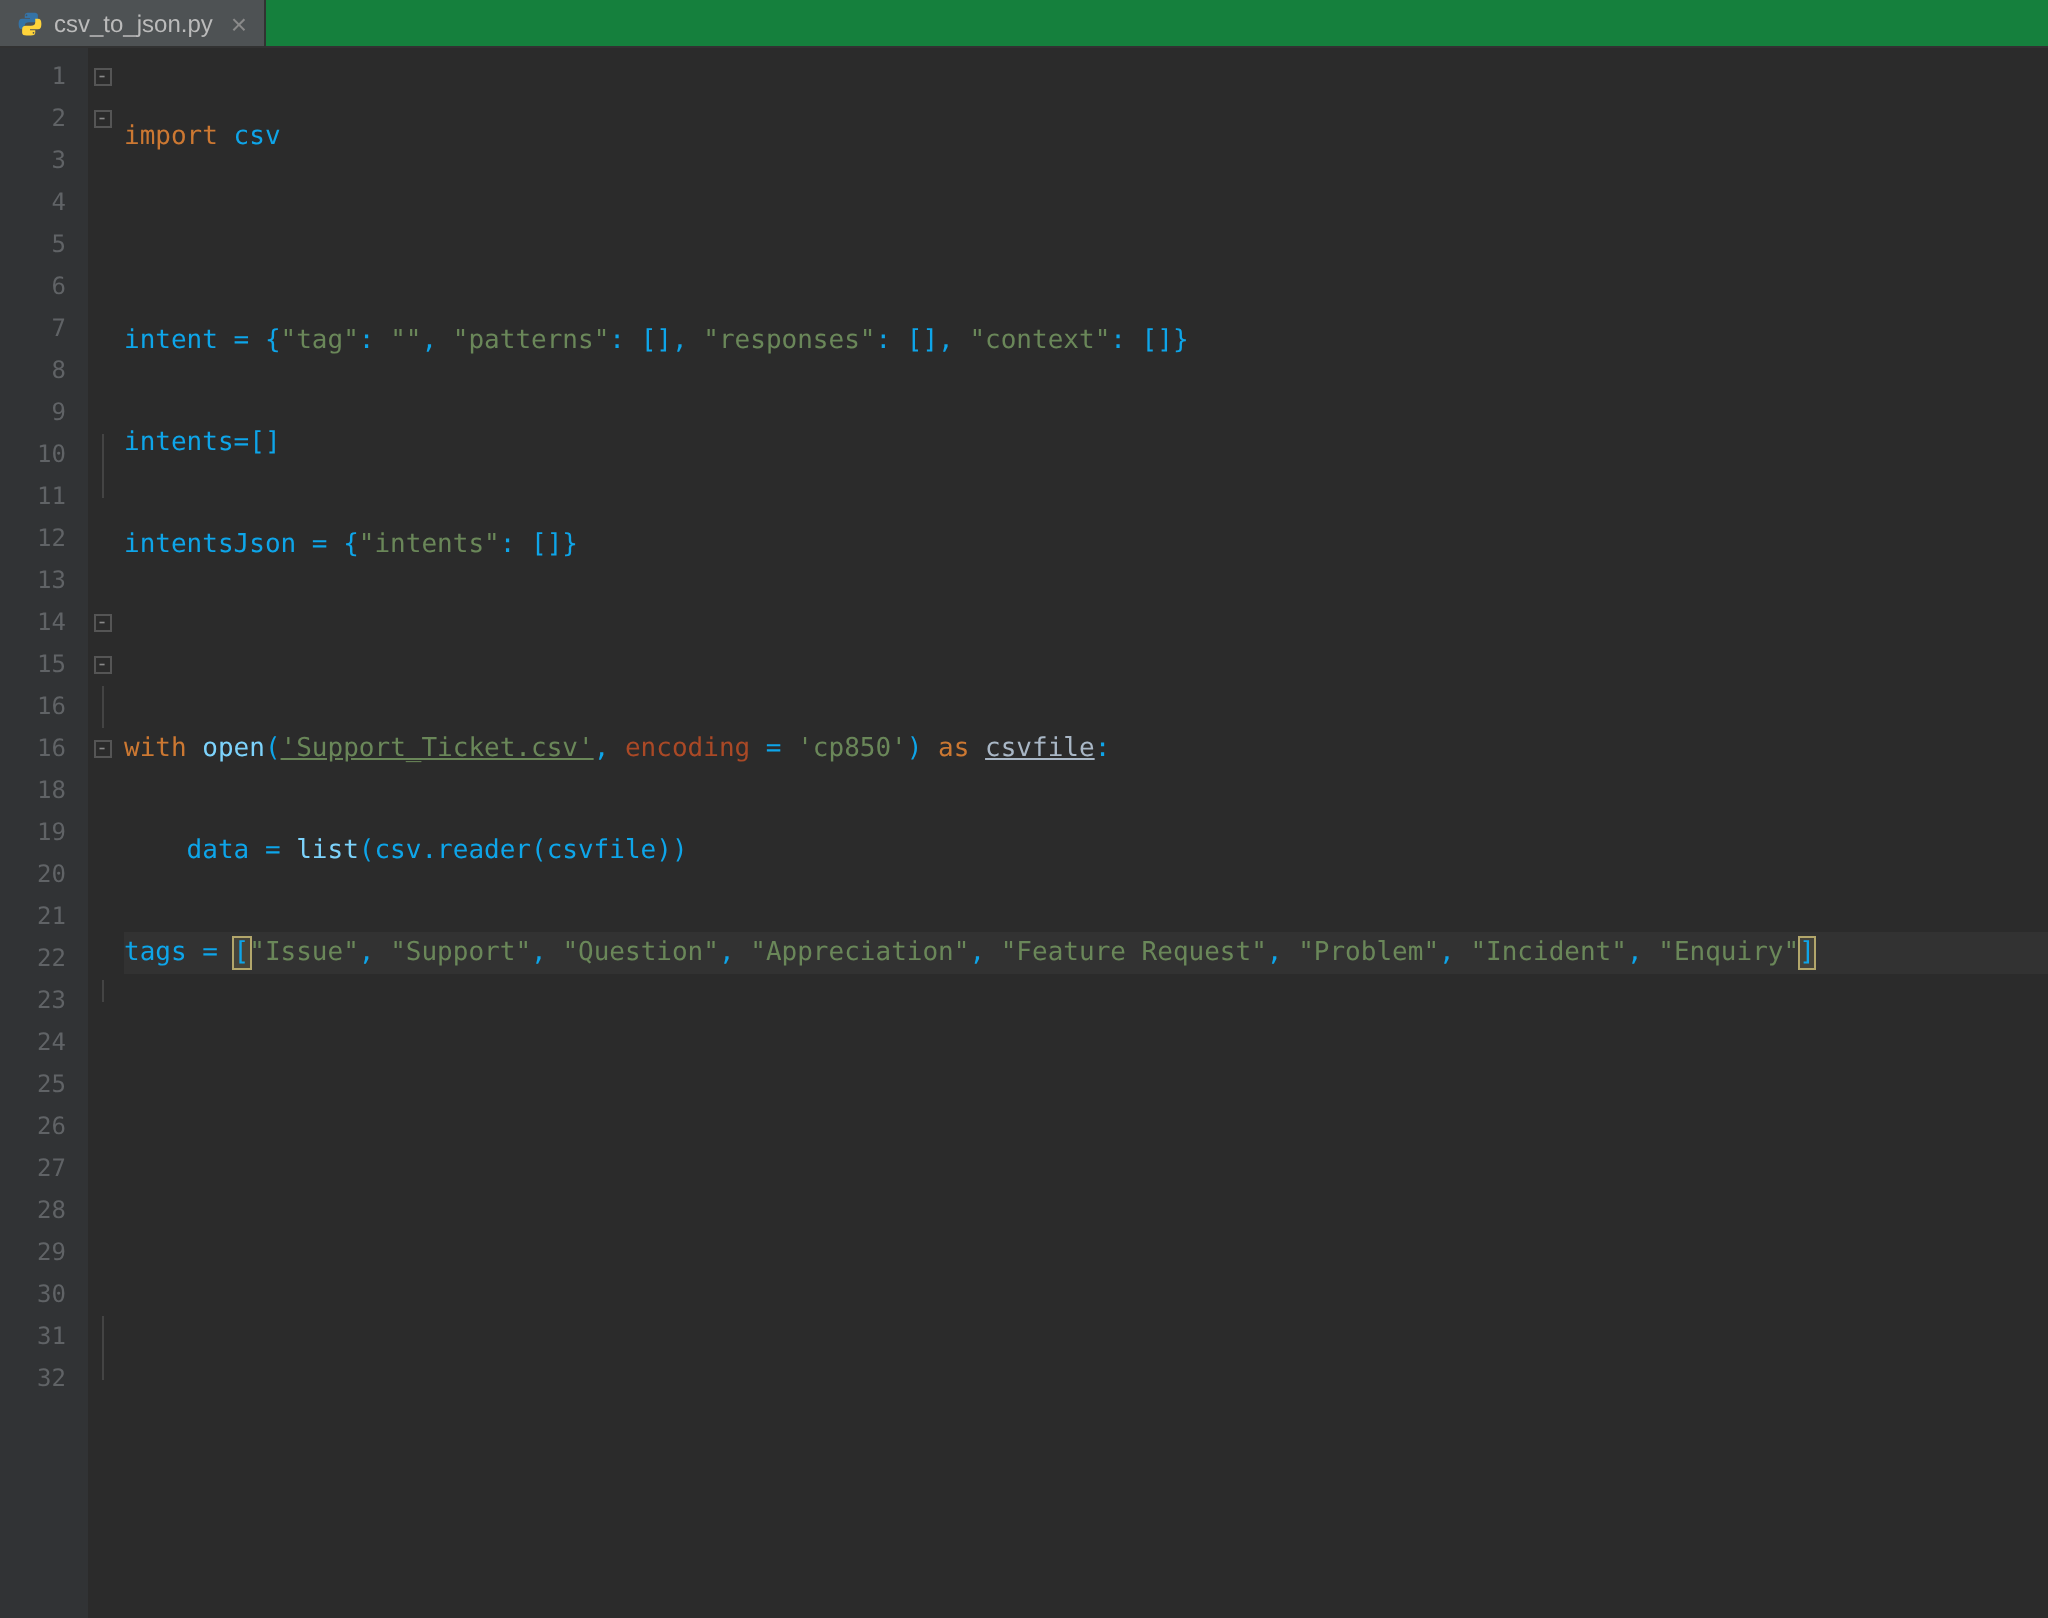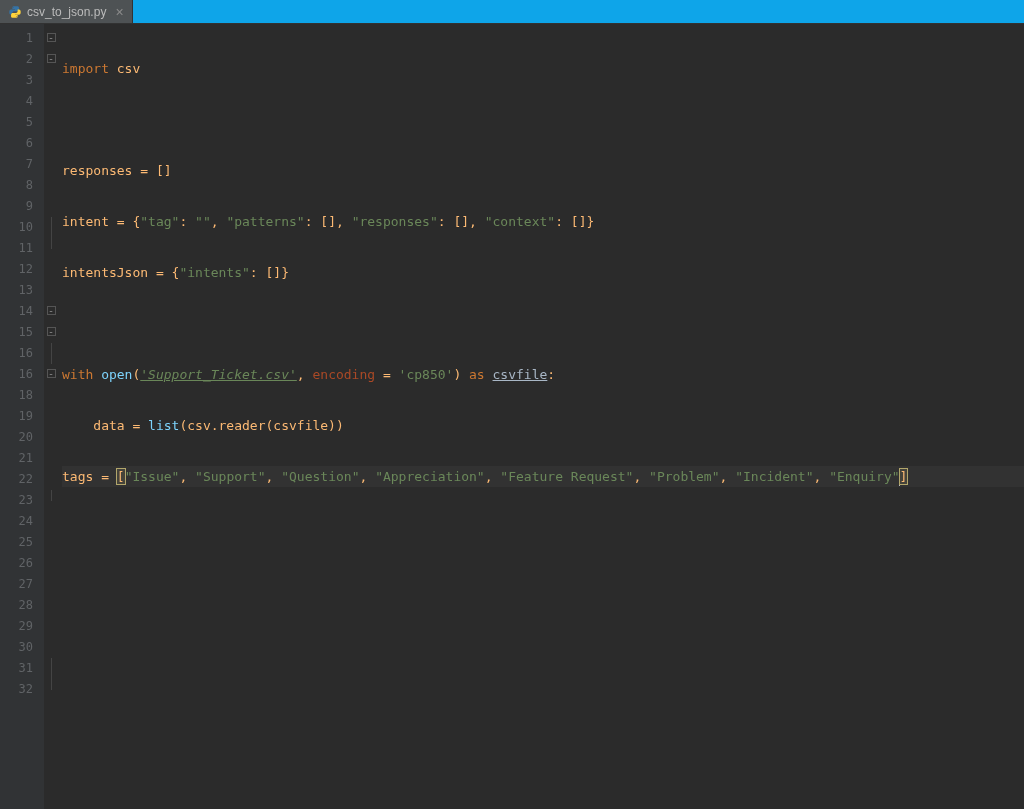--- a/index.html
+++ b/index.html
@@ -6,21 +6,21 @@
 body {
   background: #2b2b2b;
   font-family: 'Menlo', 'Consolas', 'DejaVu Sans Mono', monospace;
   font-size: 13px;
   width: 1024px;
   height: 809px;
   overflow: hidden;
 }
 .tab-bar {
   height: 24px;
-  background: #0ea5e9;
+  background: #15803d;
   border-bottom: 1px solid #323232;
   display: flex;
   align-items: stretch;
 }
 .tab {
   display: flex;
   align-items: center;
   padding: 0 8px;
   background: #4e5254;
   border-right: 1px solid #323232;
@@ -110,23 +110,23 @@
 .code .line {
   height: 21px;
   line-height: 21px;
 }
 .line.highlight {
   background: #323232;
 }
 .kw { color: #cc7832; }
 .str { color: #6a8759; }
 .builtin { color: #7dd3fc; }
-.ident { color: #fdba74; }
+.ident { color: #0ea5e9; }
 .param { color: #aa4926; }
-.underline { text-decoration: underline; text-decoration-color: #6a8759; color: #6a8759; font-style: italic; }
+.underline { text-decoration: underline; text-decoration-color: #6a8759; color: #6a8759; }
 .under-ident { text-decoration: underline; text-decoration-color: #a9b7c6; color: #a9b7c6; }
 .bracket-hl {
   border: 1px solid #b2a66b;
   background: rgba(178,166,107,0.15);
   margin: -1px;
 }
 .caret {
   display: inline-block;
   width: 1px;
   height: 16px;
@@ -216,22 +216,22 @@
       <div class="fr"></div>
       <div class="fr"></div>
       <div class="fr"></div>
       <div class="fr"></div>
       <div class="fr vline"></div>
       <div class="fr vend"></div>
     </div>
   <div class="code">
     <div class="line"><span class="kw">import</span><span class="ident"> csv</span></div>
     <div class="line"></div>
-    <div class="line"><span class="ident">responses = []</span></div>
     <div class="line"><span class="ident">intent = {</span><span class="str">"tag"</span><span class="ident">: </span><span class="str">""</span><span class="ident">, </span><span class="str">"patterns"</span><span class="ident">: [], </span><span class="str">"responses"</span><span class="ident">: [], </span><span class="str">"context"</span><span class="ident">: []}</span></div>
+    <div class="line"><span class="ident">intents=[]</span></div>
     <div class="line"><span class="ident">intentsJson = {</span><span class="str">"intents"</span><span class="ident">: []}</span></div>
     <div class="line"></div>
     <div class="line"><span class="kw">with</span><span> </span><span class="builtin">open</span><span class="ident">(</span><span class="underline">'Support_Ticket.csv'</span><span class="ident">, </span><span class="param">encoding</span><span class="ident"> = </span><span class="str">'cp850'</span><span class="ident">) </span><span class="kw">as</span><span> </span><span class="under-ident">csvfile</span><span class="ident">:</span></div>
     <div class="line"><span class="ident">    data = </span><span class="builtin">list</span><span class="ident">(csv.reader(csvfile))</span></div>
     <div class="line highlight"><span class="ident">tags = </span><span class="ident bracket-hl">[</span><span class="str">"Issue"</span><span class="ident">, </span><span class="str">"Support"</span><span class="ident">, </span><span class="str">"Question"</span><span class="ident">, </span><span class="str">"Appreciation"</span><span class="ident">, </span><span class="str">"Feature Request"</span><span class="ident">, </span><span class="str">"Problem"</span><span class="ident">, </span><span class="str">"Incident"</span><span class="ident">, </span><span class="str">"Enquiry"</span><span class="caret"></span><span class="ident bracket-hl">]</span></div>
     <div class="line"></div>
     
     
     
     

